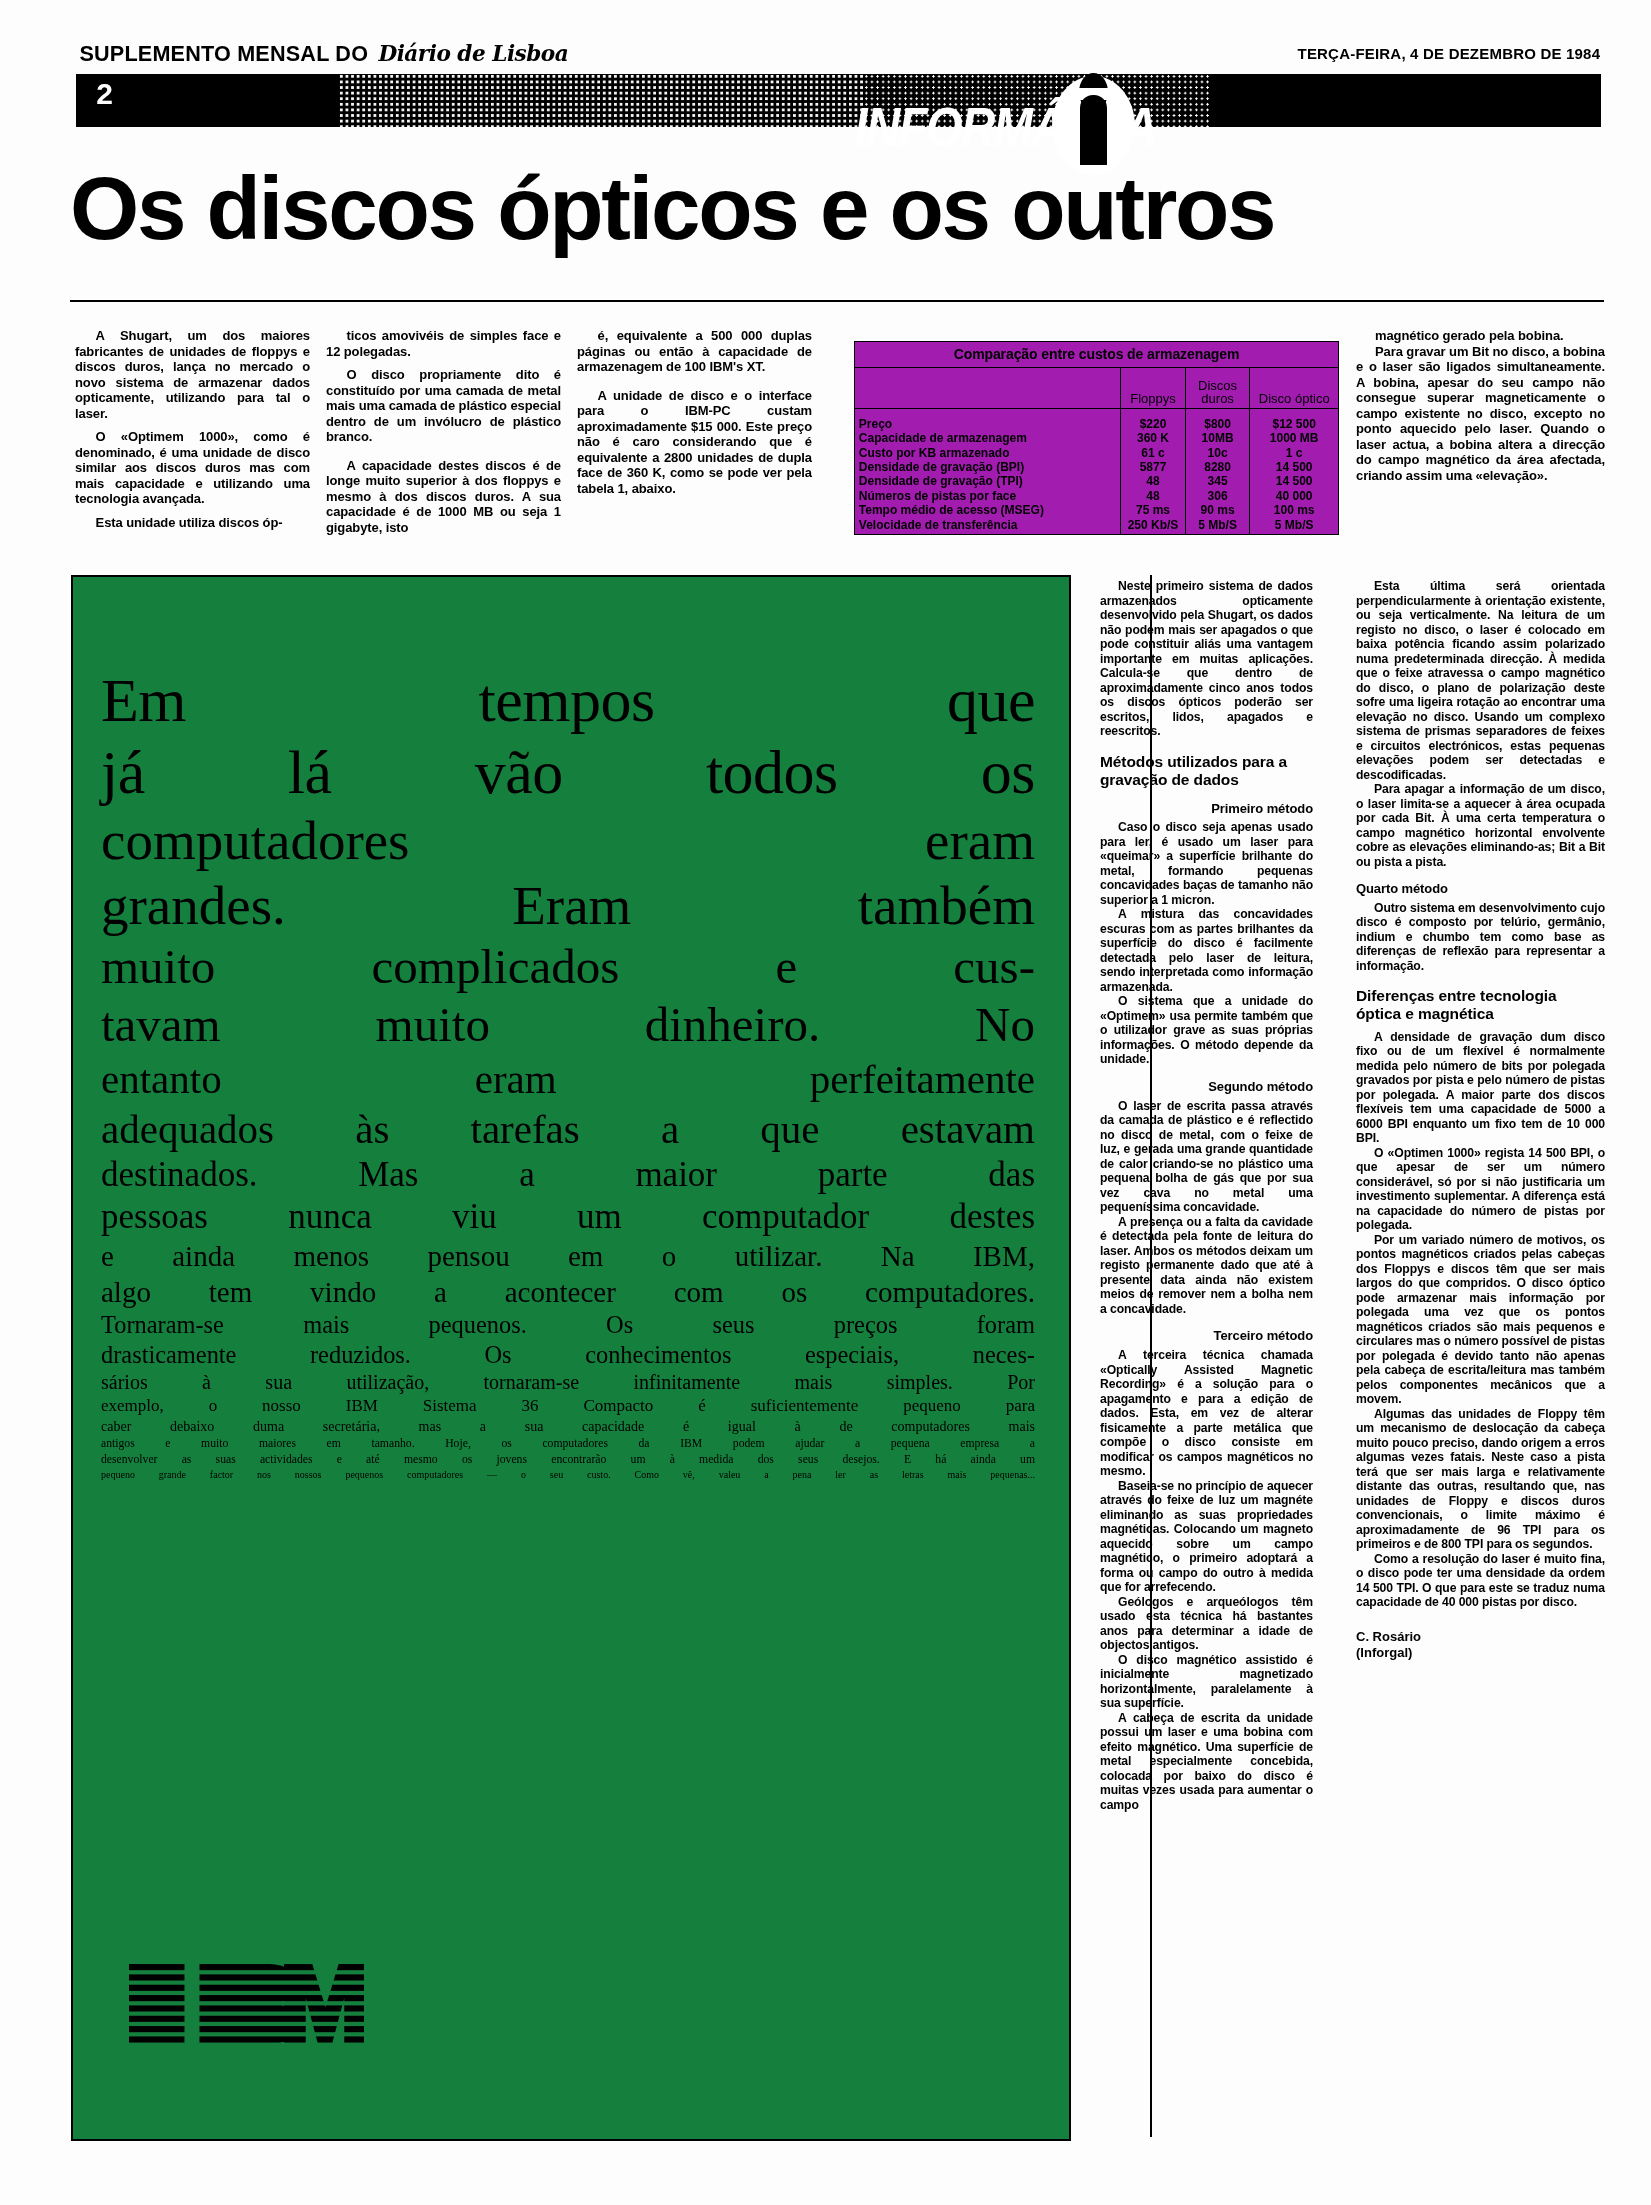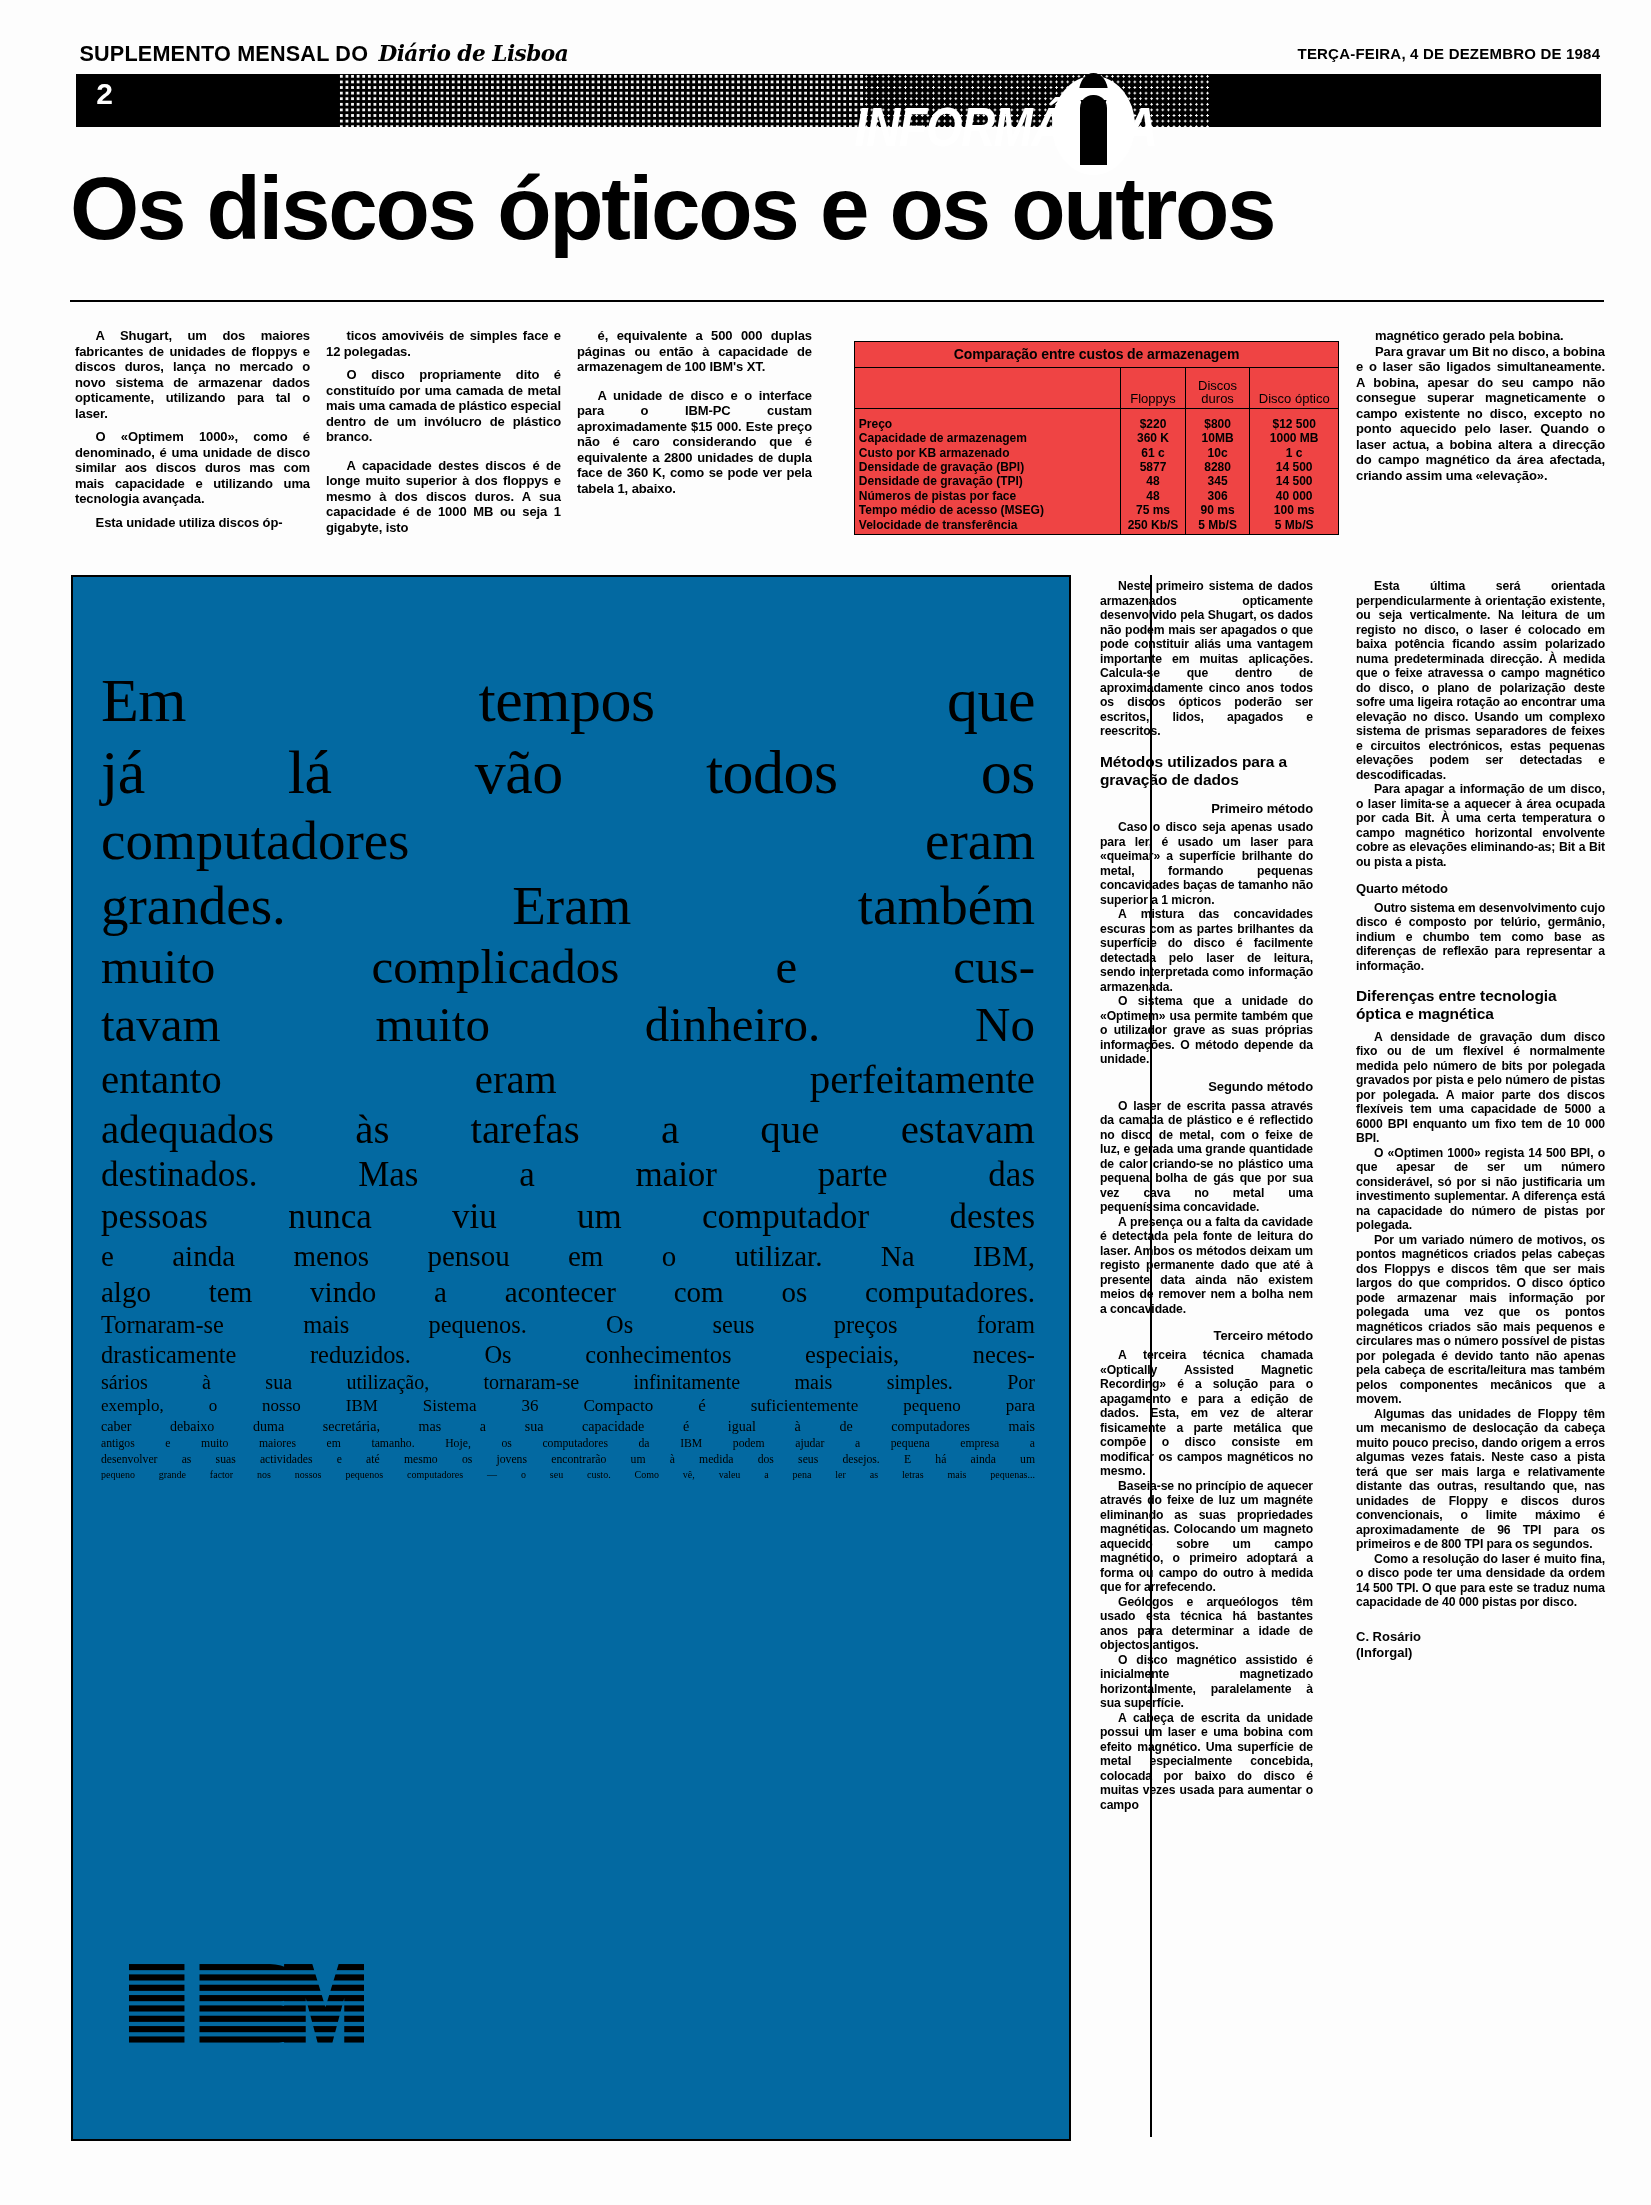--- a/index.html
+++ b/index.html
@@ -47,41 +47,41 @@
   
   .intro{position:absolute;left:75px;top:328px;width:755px;
      display:flex;gap:16px;}
   .icol{width:235px;}
   .icol p{margin:0 0 0 0;text-indent:20.6px;font-size:13px;line-height:15.5px;text-align:justify;
           font-weight:600;letter-spacing:-0.1px;}
   .icol p + p{margin-top:8px;}
   .icol p.spaced{margin-top:13px;}
 
   
-  .tbl{position:absolute;left:854px;top:341px;width:483px;border:1.9px solid #000;background:#ef4444;}
+  .tbl{position:absolute;left:854px;top:341px;width:483px;border:1.9px solid #000;background:#a21caf;}
   .tbl-title{font-size:14px;font-weight:700;text-align:center;padding:4.2px 0 4.7px;border-bottom:1.9px solid #000;letter-spacing:-0.1px;}
   table.cmp{width:100%;border-collapse:collapse;font-size:12px;font-weight:700;}
   table.cmp th,table.cmp td{padding:0 3.8px;line-height:13.4px;}
   table.cmp thead th{border-bottom:1.4px solid #000;font-size:13px;font-weight:400;
       font-family:"Liberation Sans",sans-serif;vertical-align:bottom;padding-bottom:1.9px;height:38px;}
   table.cmp thead th.lbl{border-bottom:1.4px solid #000;}
   table.cmp .vcol{border-left:1.4px solid #000;text-align:center;width:56px;}
   table.cmp .vcol.wide{width:80px;}
   table.cmp tbody tr td{padding-top:0.5px;padding-bottom:0.5px;}
   table.cmp tbody tr:first-child td{padding-top:9px;}
   table.cmp tbody tr:last-child td{padding-bottom:2.3px;}
   .rowlabel{text-align:left;white-space:nowrap;}
 
   
   .rcol-top{position:absolute;left:1356px;top:328px;width:249px;}
   .rcol-top p{margin:0;text-indent:19px;font-size:13px;line-height:15.5px;text-align:justify;font-weight:600;letter-spacing:-0.1px;}
 
   
   .bodybox{position:absolute;left:71px;top:575px;width:1533px;height:1562px;}
-  .adbox{position:absolute;left:0;top:0;width:996px;height:1562px;border:2.3px solid #000;background:#0369a1;}
+  .adbox{position:absolute;left:0;top:0;width:996px;height:1562px;border:2.3px solid #000;background:#15803d;}
   .vrule{position:absolute;left:1079px;top:0;width:1.9px;height:1562px;background:#000;}
 
   
   .ad{position:absolute;left:28px;top:87px;width:934px;
       font-family:"Liberation Serif",serif;color:#000;}
   .ad .l{display:block;text-align:justify;text-align-last:justify;white-space:nowrap;
          transform:scaleX(1.0);}
   .ad .ln{display:block;}
   .s1{font-size:62px;line-height:72px;letter-spacing:-0.5px;}
   .s2{font-size:55px;line-height:65px;}

